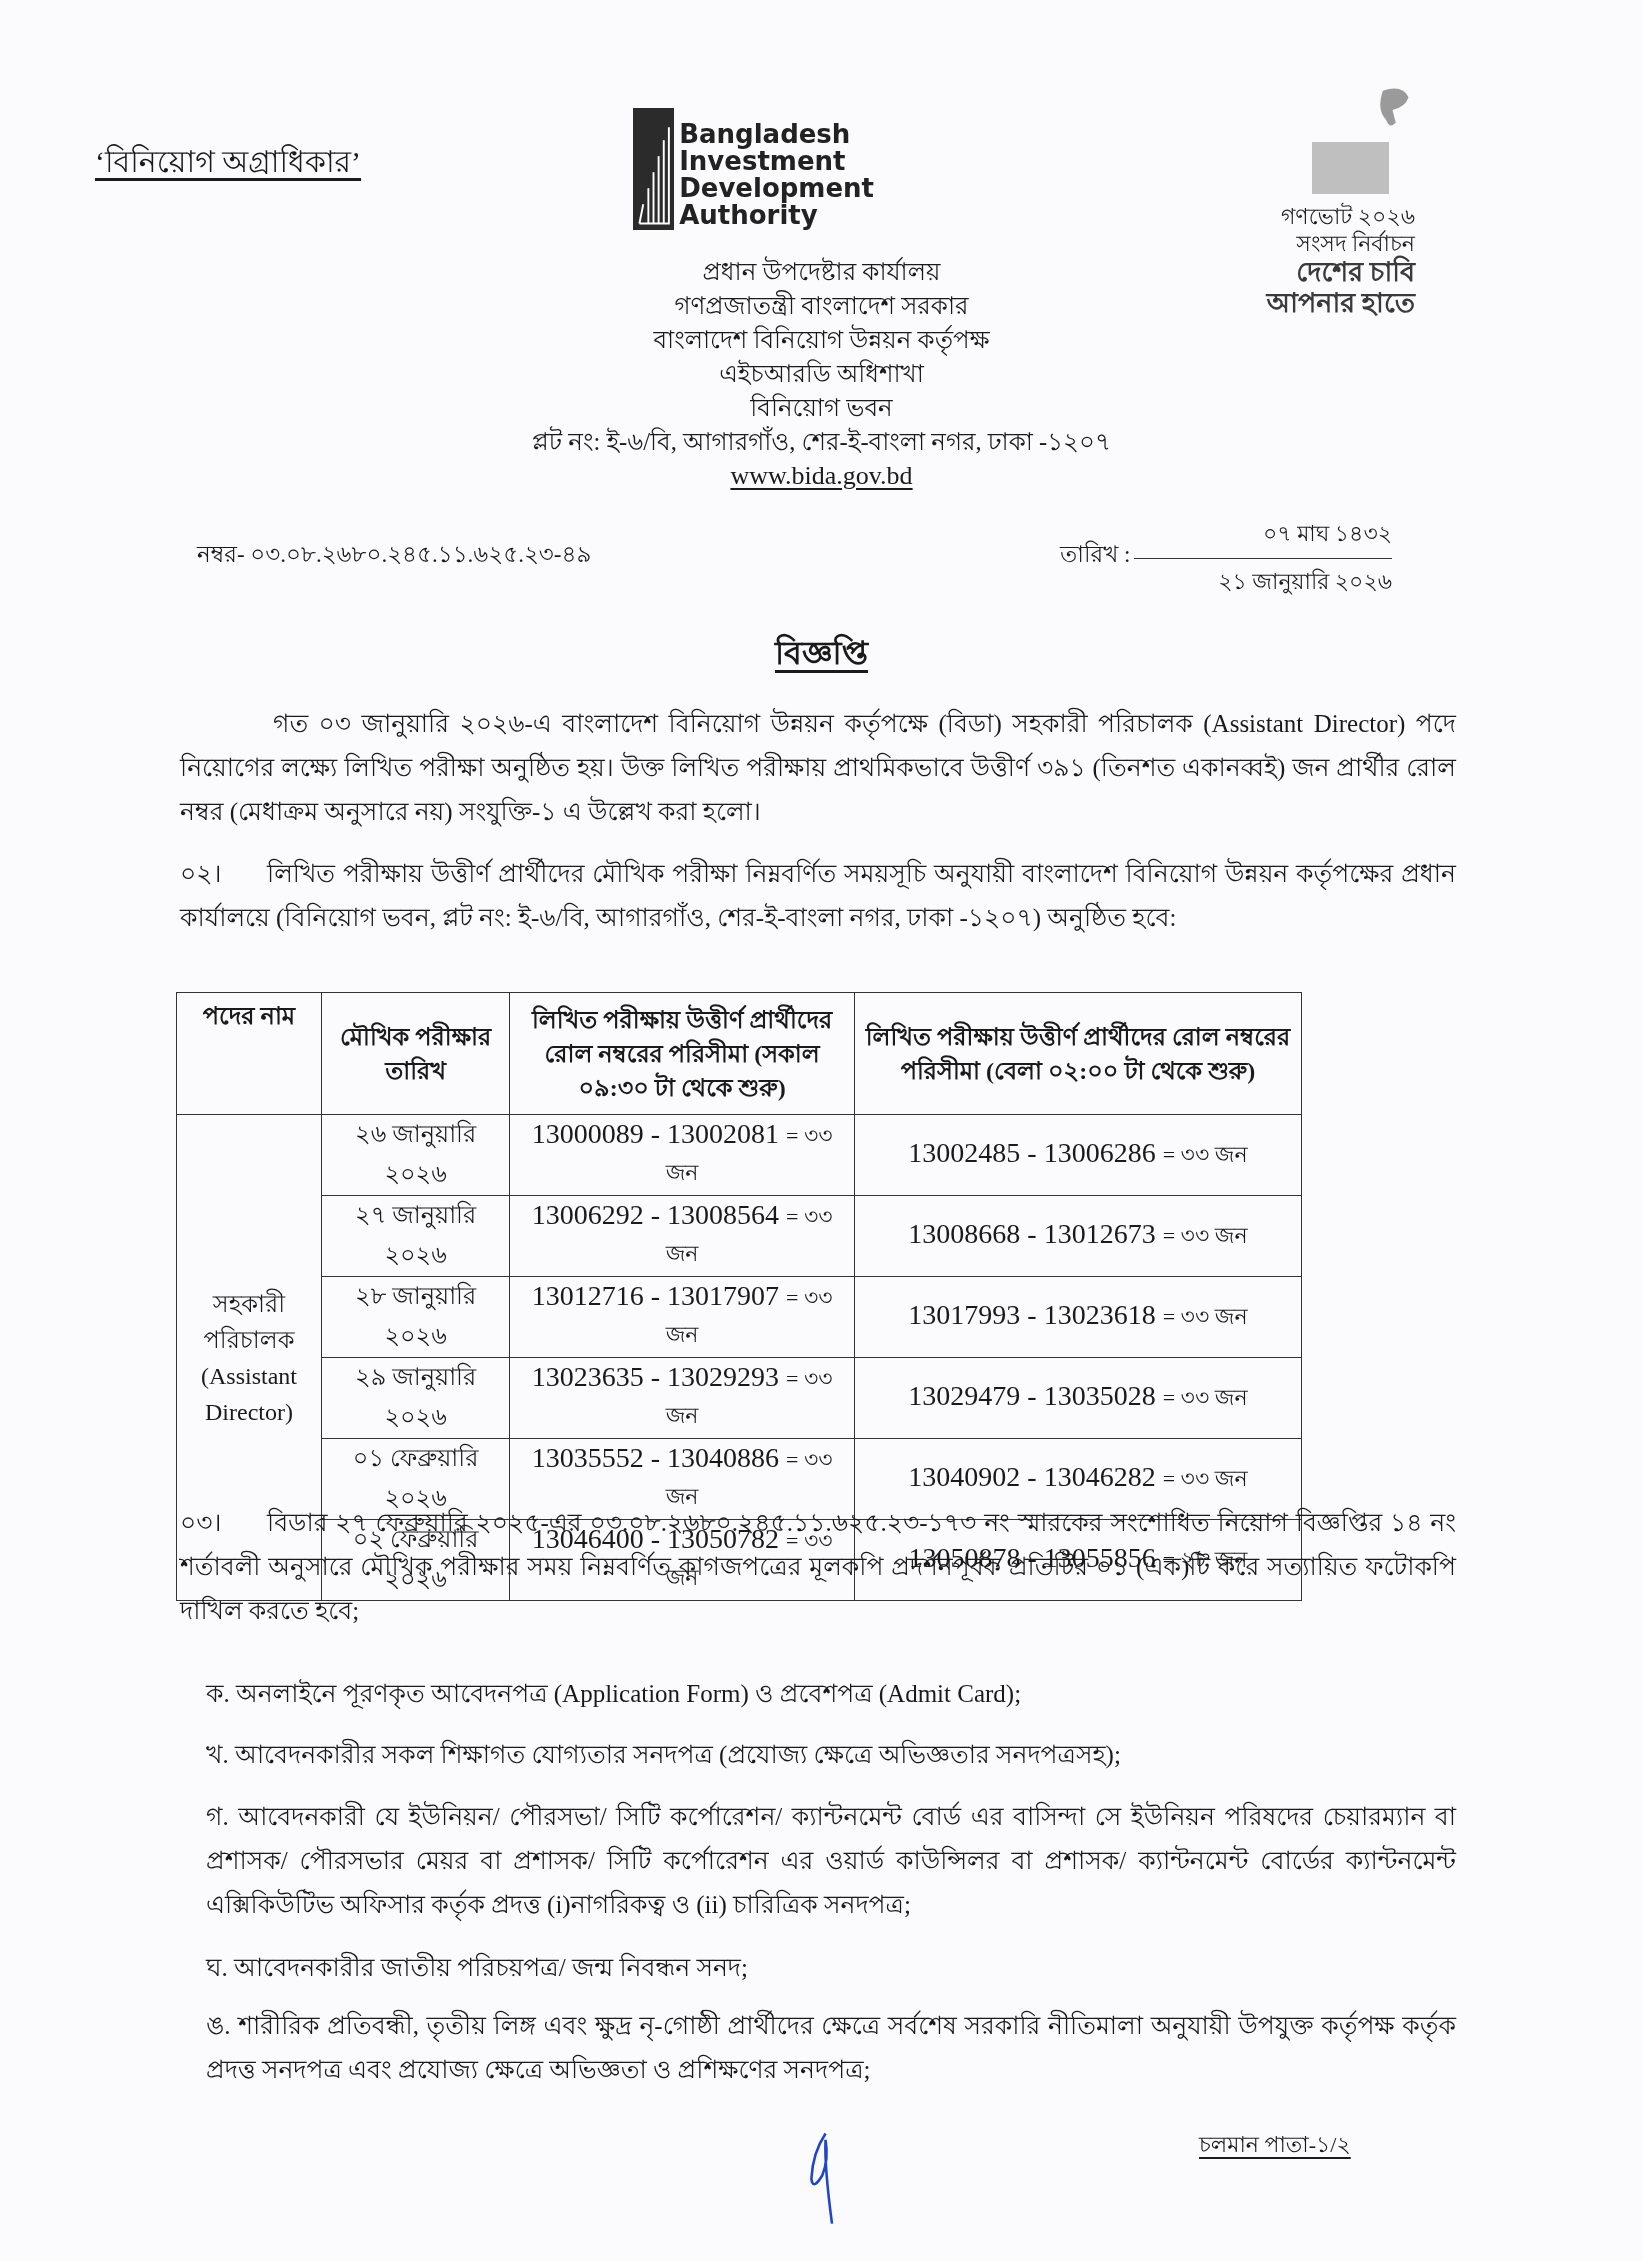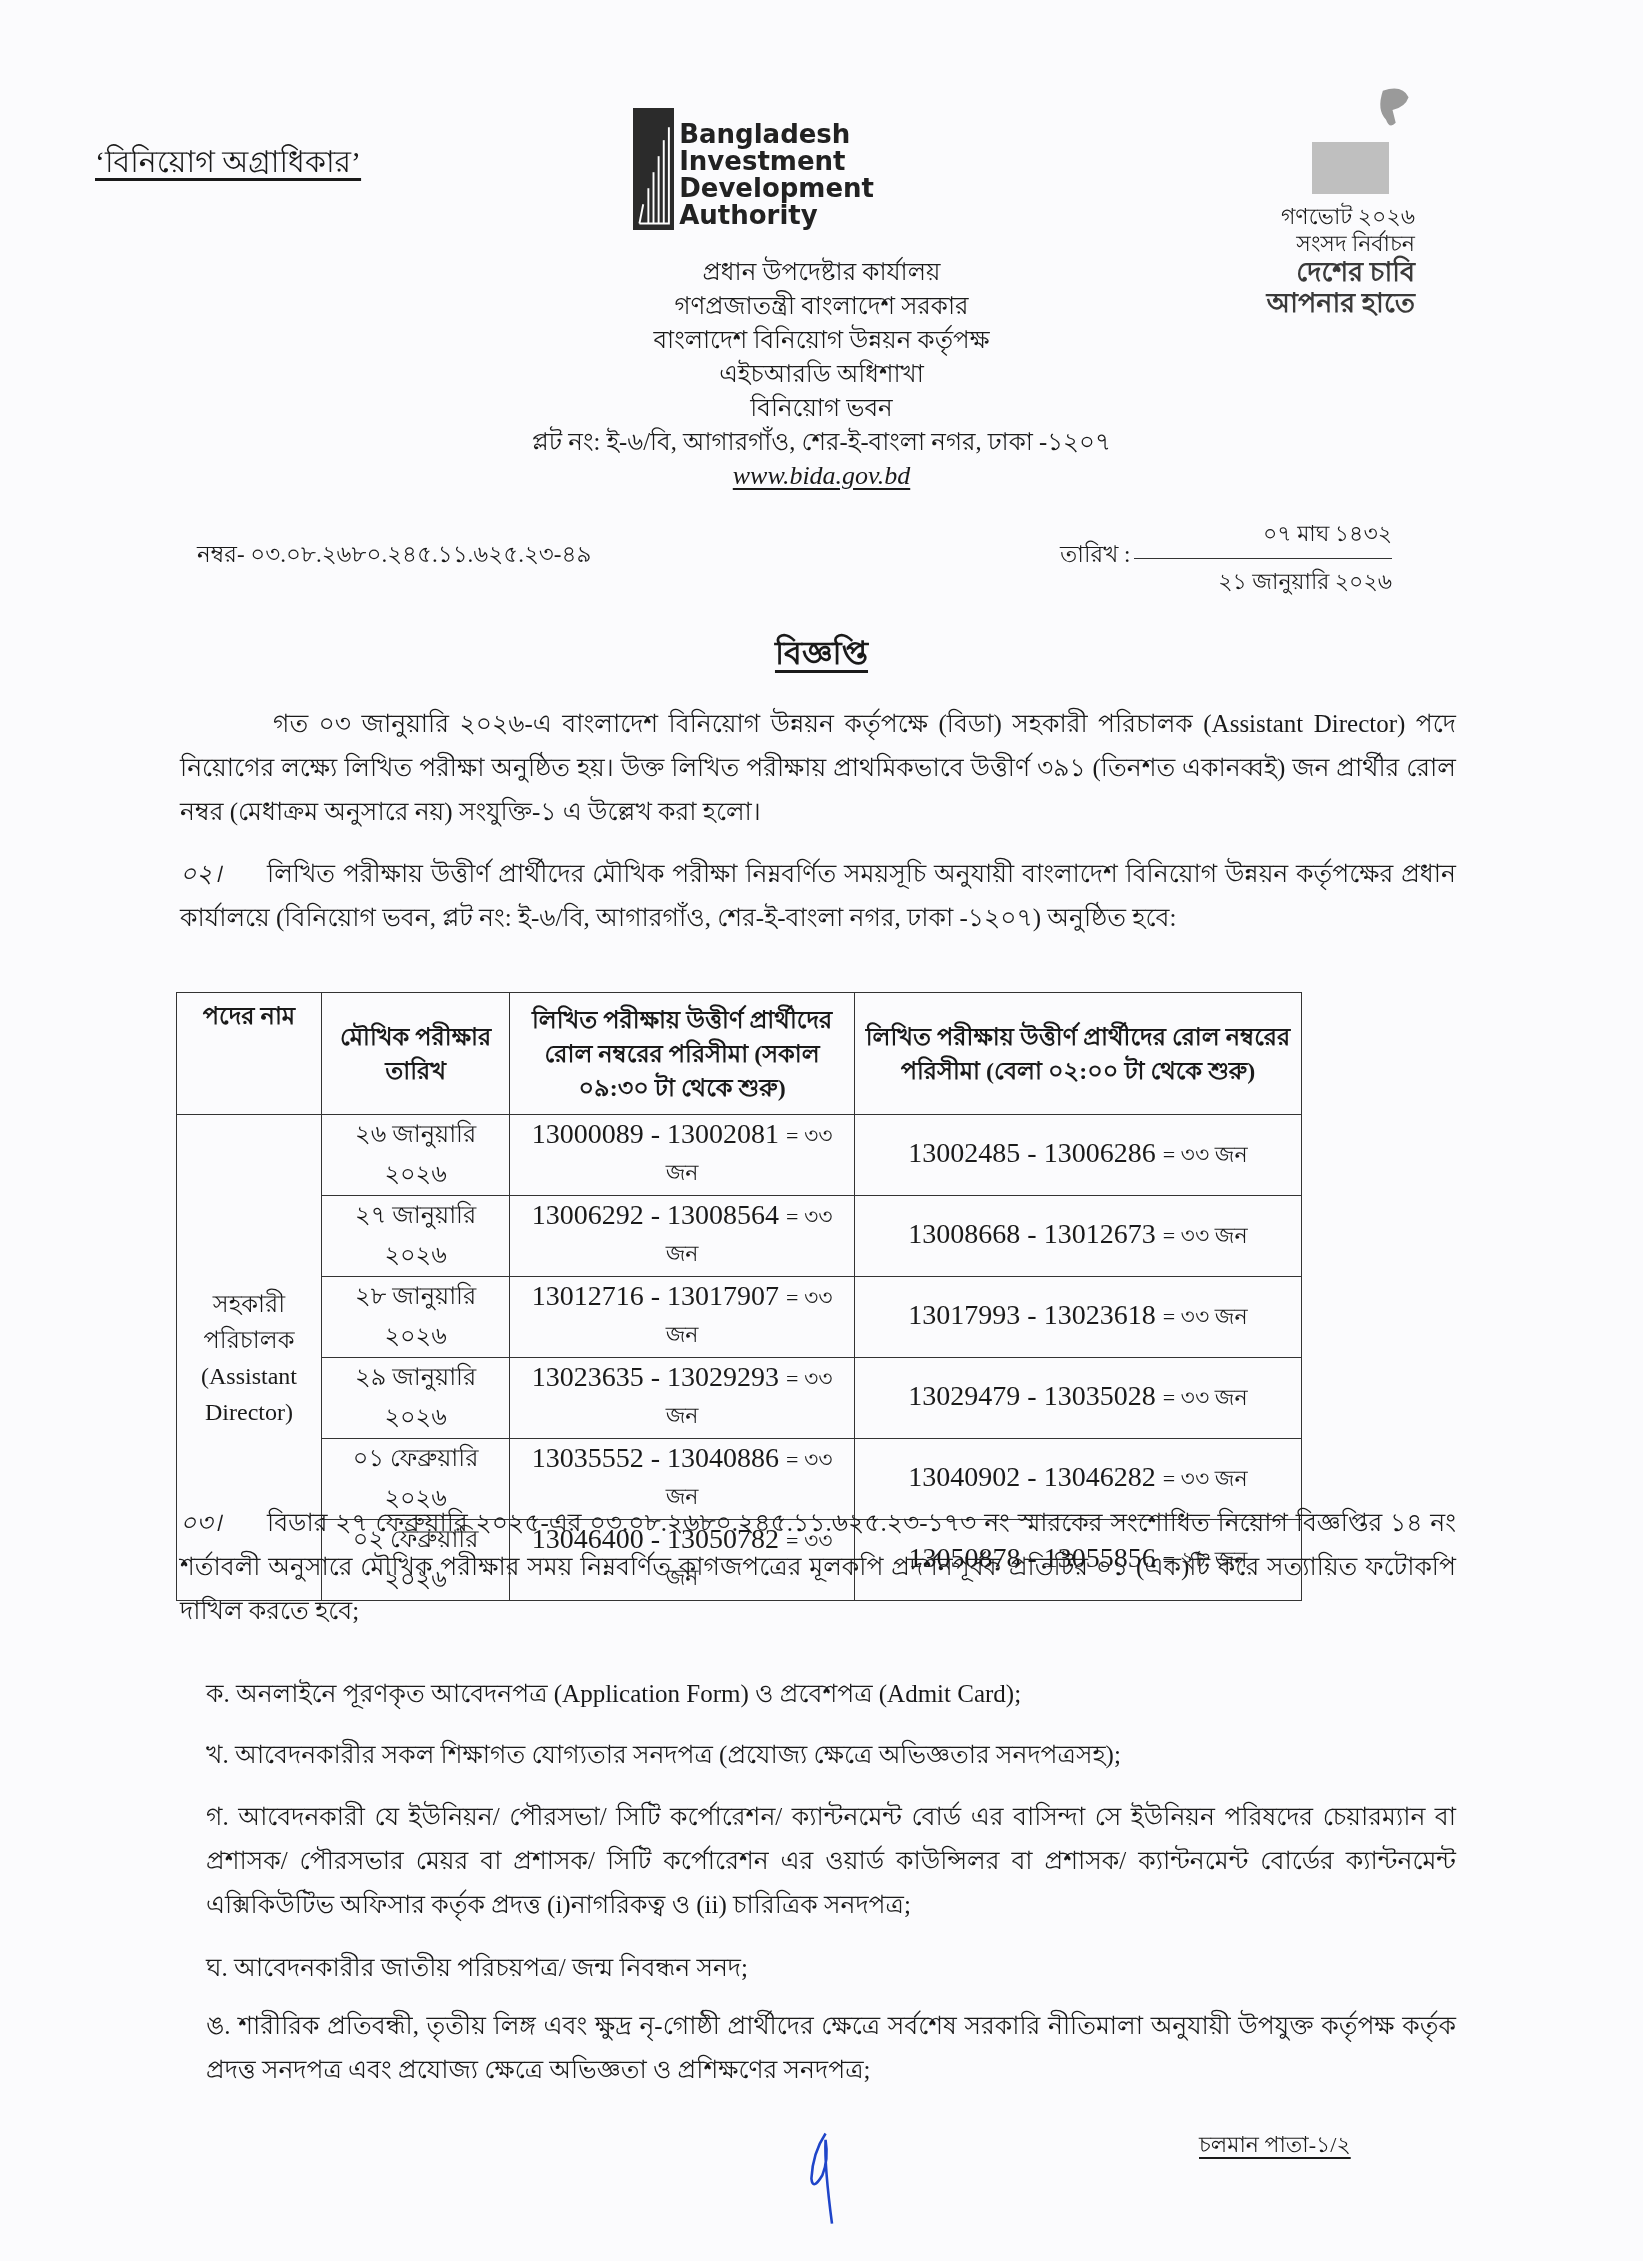--- a/index.html
+++ b/index.html
@@ -18,40 +18,40 @@
   .logo-mark { width: 41px; height: 122px; background: #2b2b2b; position: relative; overflow: hidden; }
   .logo-mark svg { position: absolute; left: 0; top: 0; }
   .logo-text {
     margin-left: 5.2px; font-family: "DejaVu Sans", sans-serif; font-weight: bold;
     font-size: 26px; line-height: 27px; color: #222; margin-top: 13px;
   }
   .header-center {
     left: 0; width: 1643px; top: 255px; text-align: center;
     font-size: 24.5px; line-height: 34px;
   }
-  .header-center .web { text-decoration: underline; text-underline-offset: 3.9px; font-size: 26px; font-style: italic; }
+  .header-center .web { text-decoration: underline; text-underline-offset: 3.9px; font-size: 26px; }
   .election { left: 1260px; top: 84px; width: 155px; text-align: right; }
   .ballot-hand { width: 45px; height: 52px; margin-left: 97px; }
   .ballot-box { width: 77px; height: 52px; background: #bfbfbf; margin-left: 52px; margin-top: 3.9px; }
   .election .l1 { font-size: 22px; line-height: 27px; margin-top: 9px; }
   .election .l2 { font-size: 22px; line-height: 27px; }
   .election .l3 { font-size: 27px; line-height: 31px; font-weight: bold; color: #3a3a3a; }
   .memo-no { left: 197px; top: 536px; font-size: 23px; }
   .date-label { left: 1060px; top: 536px; font-size: 23px; }
   .date-box { left: 1134px; top: 516px; width: 258px; text-align: right; font-size: 22px; }
   .date-box .top { border-bottom: 1.3px solid #333; padding-bottom: 5.2px; }
   .date-box .bottom { padding-top: 5.2px; }
   .notice-title {
     left: 0; width: 1643px; top: 628px; text-align: center; font-size: 32px;
     font-weight: bold; text-decoration: underline; text-underline-offset: 6.4px;
   }
   .para {
     left: 180px; width: 1276px; font-size: 25px; line-height: 44px; text-align: justify;
   }
-  .para .num { display: inline-block; width: 87px; font-style: italic; }
+  .para .num { display: inline-block; width: 87px; }
   .p1 { top: 702px; text-indent: 93px; }
   .p2 { top: 852px; }
   .p3 { top: 1501px; }
   table.sched {
     position: absolute; left: 176px; top: 992px; width: 1126px;
     border-collapse: collapse; font-size: 24px;
   }
   table.sched th, table.sched td {
     border: 1.3px solid #333; text-align: center; padding: 0 5.2px;
   }

